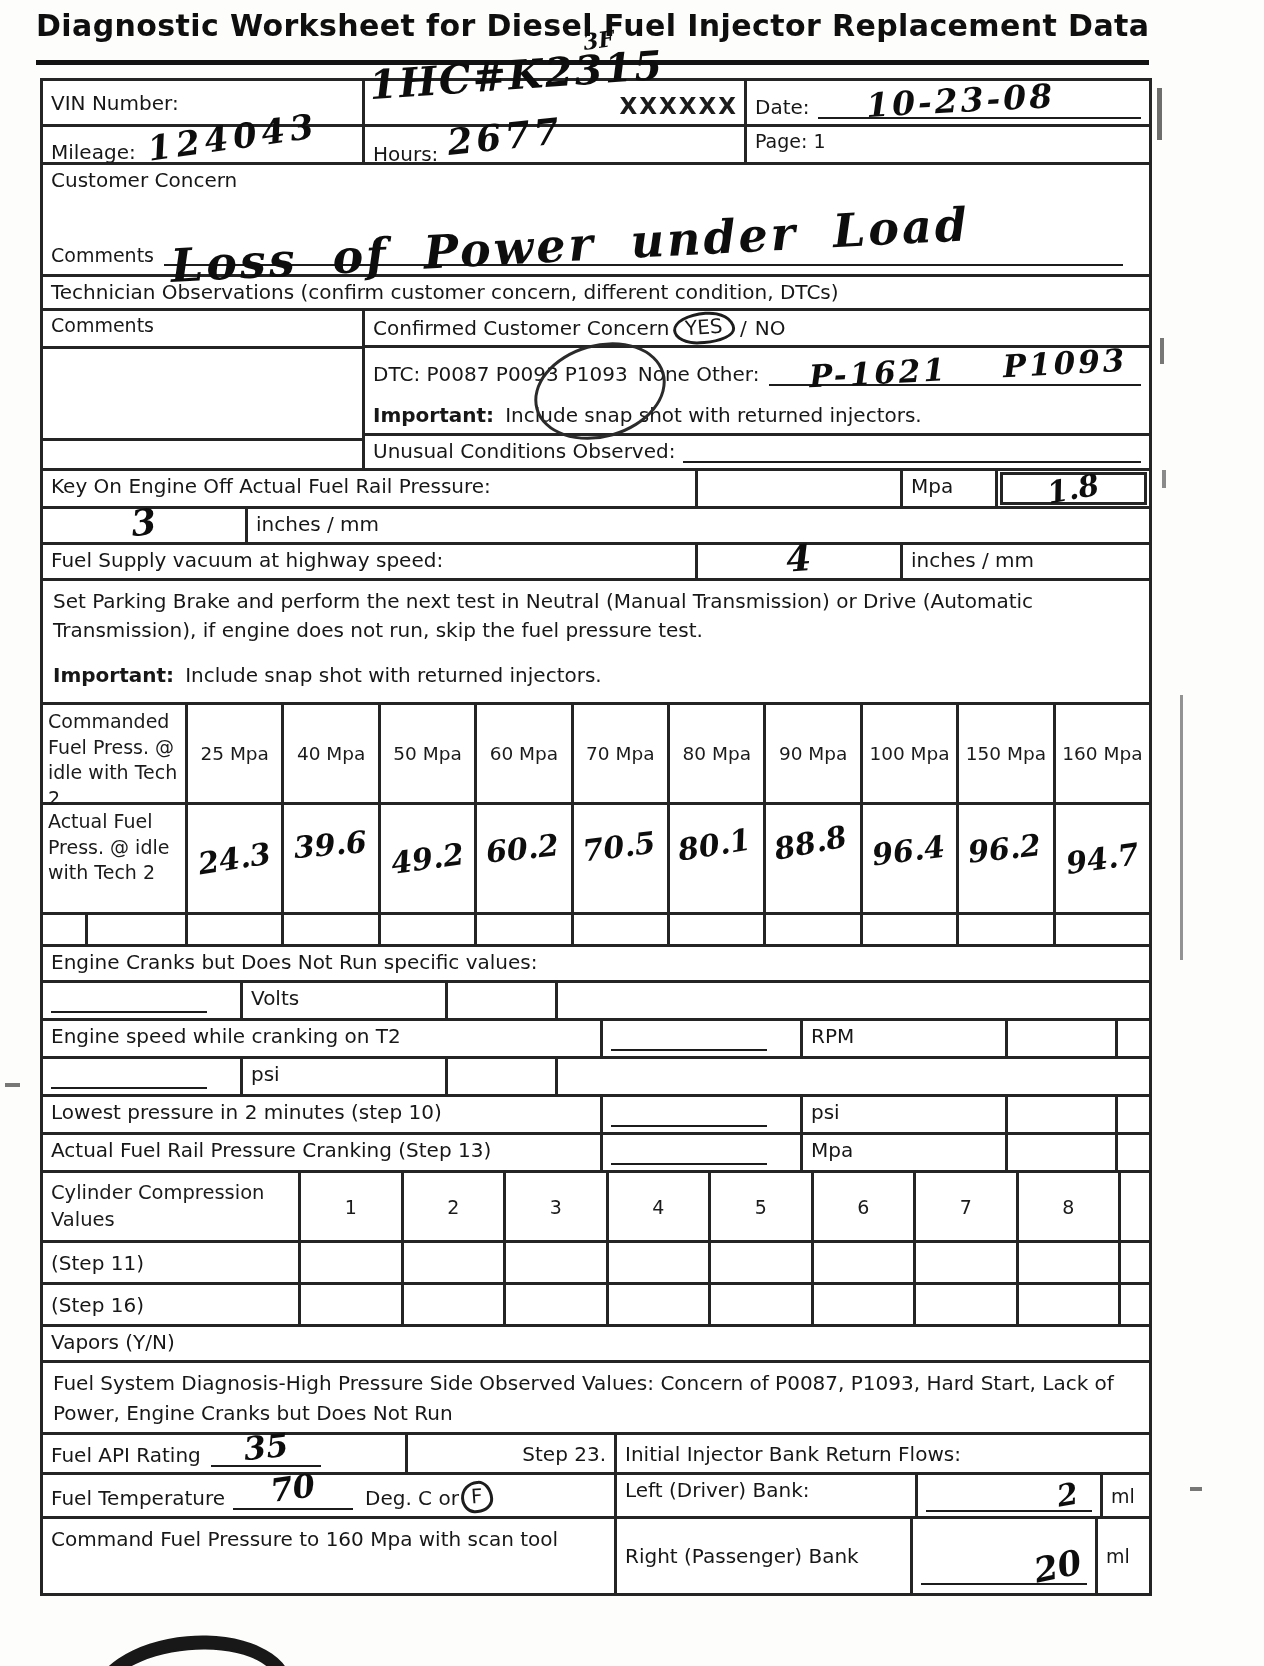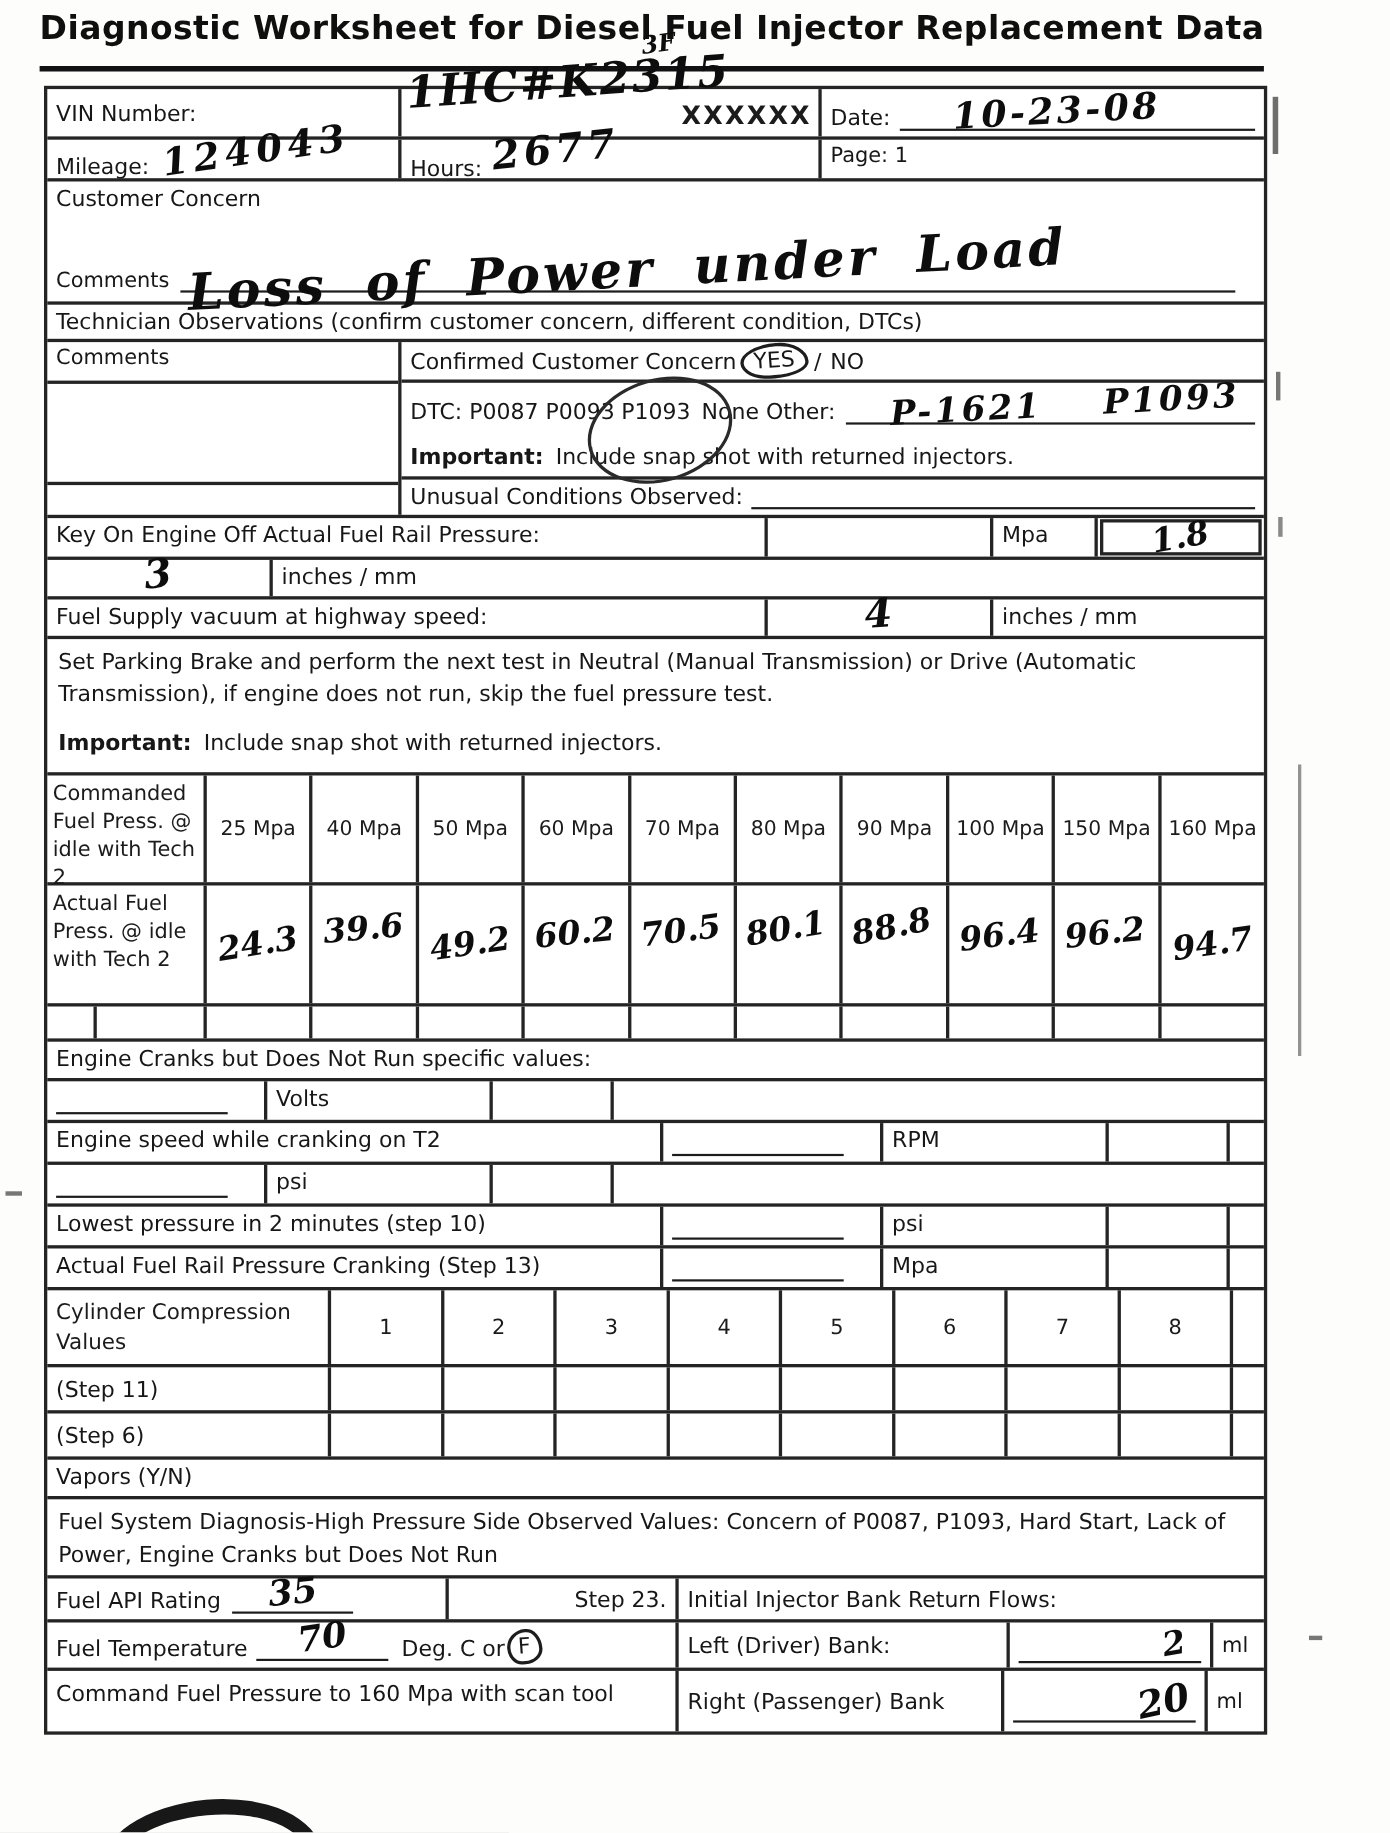--- a/index.html
+++ b/index.html
@@ -317,21 +317,21 @@
       <div class="c" style="flex:1"></div>
       <div class="c" style="flex:1"></div>
       <div class="c" style="flex:1"></div>
       <div class="c" style="flex:1"></div>
       <div class="c" style="flex:1"></div>
       <div class="c" style="width:28px"></div>
     </div>
 
     <div class="r" style="height:42px">
       <div class="c" style="width:258px;display:flex;align-items:center">
-          <span class="lbl">(Step 6)</span>
+          <span class="lbl">(Step 16)</span>
         </div>
       <div class="c" style="flex:1"></div>
       <div class="c" style="flex:1"></div>
       <div class="c" style="flex:1"></div>
       <div class="c" style="flex:1"></div>
       <div class="c" style="flex:1"></div>
       <div class="c" style="flex:1"></div>
       <div class="c" style="flex:1"></div>
       <div class="c" style="flex:1"></div>
       <div class="c" style="width:28px"></div>
@@ -366,34 +366,34 @@
       <div class="c flexline" style="width:574px;padding-bottom:6px">
         <span class="lbl">Fuel Temperature</span>
         <span class="uline" style="width:120px;margin-left:8px;text-align:center">
           <span class="hw" style="font-size:32px;transform:rotate(-8deg) translateY(-4px)">70</span>
         </span>
         <span class="lbl" style="margin-left:12px">Deg. C or</span>
         <span class="circ" style="margin-left:2px;padding:0 7px 2px">
           <span class="lbl">F</span>
         </span>
       </div>
-      <div class="c" style="width:301px;display:flex;align-items:center">
+      <div class="c" style="width:301px;display:flex;align-items:flex-start">
         <span class="lbl">Left (Driver) Bank:</span>
       </div>
       <div class="c flexline" style="width:185px;padding-bottom:4px">
         <span class="uline grow" style="text-align:right">
           <span class="hw" style="font-size:30px;transform:rotate(-10deg);margin-right:14px">2</span>
         </span>
       </div>
       <div class="c" style="flex:1;display:flex;align-items:center">
         <span class="sm">ml</span>
       </div>
     </div>
 
-    <div class="r" style="height:55px">
+    <div class="r" style="height:74px">
       <div class="c" style="width:574px;padding-top:6px">
         <span class="lbl" style="line-height:1.4;display:inline-block;max-width:520px">Command Fuel Pressure to 160 Mpa with scan tool</span>
       </div>
       <div class="c" style="width:296px;display:flex;align-items:center">
         <span class="lbl">Right (Passenger) Bank</span>
       </div>
       <div class="c flexline" style="width:185px;padding-bottom:8px">
         <span class="uline grow" style="text-align:right">
           <span class="hw" style="font-size:34px;transform:rotate(-12deg);margin-right:6px">20</span>
         </span>

